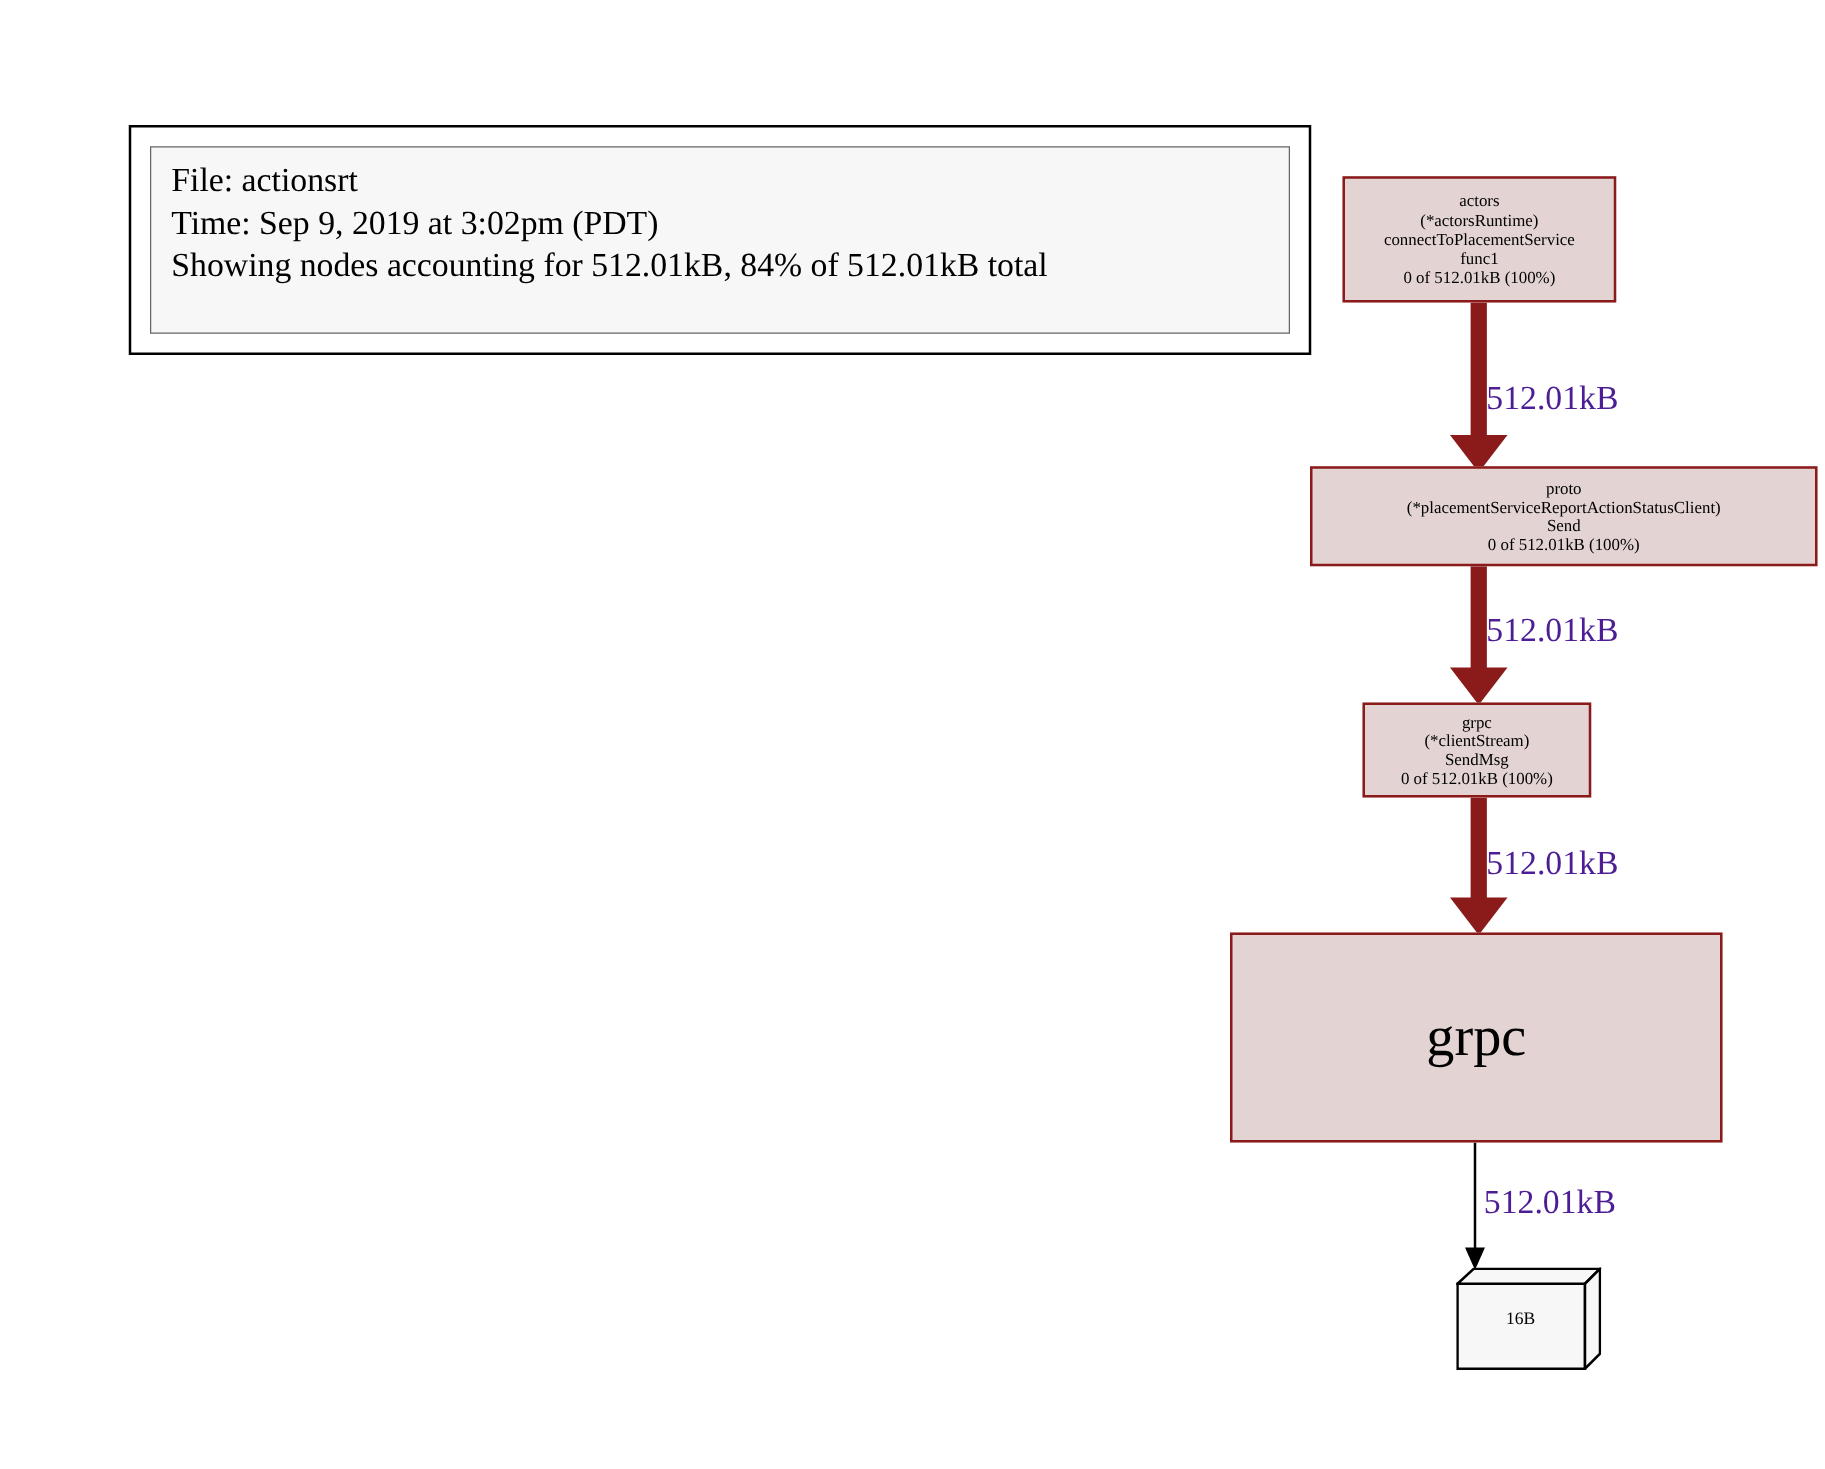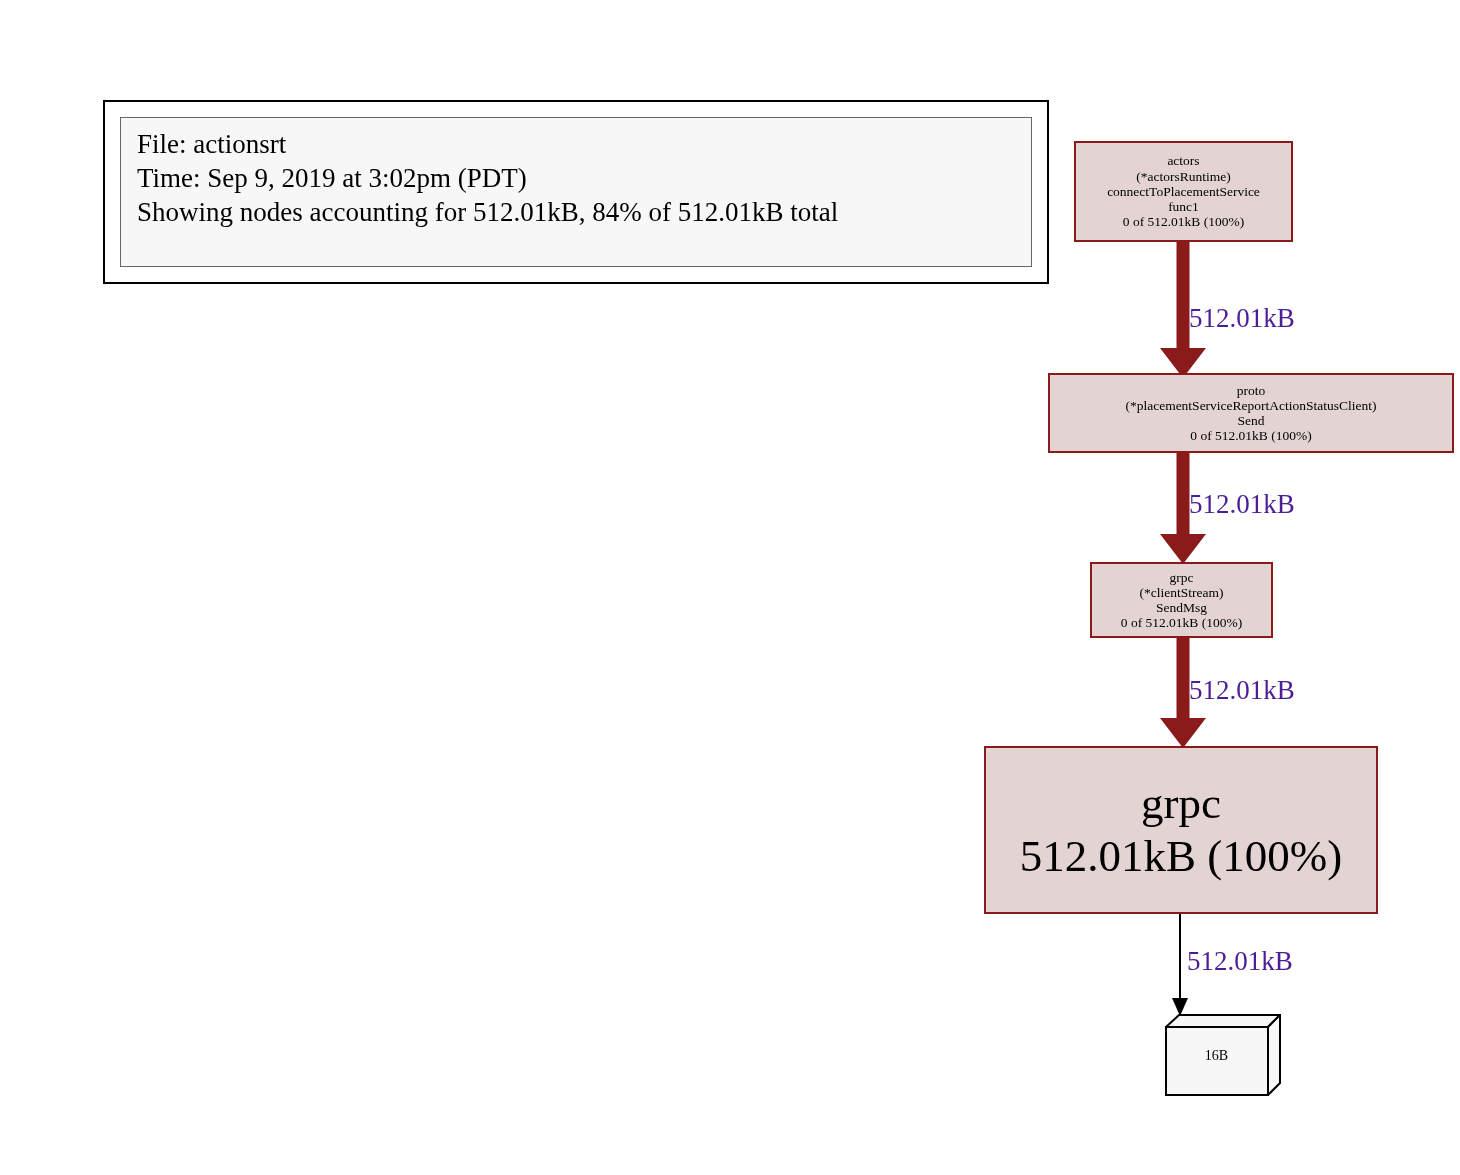--- a/index.html
+++ b/index.html
@@ -169,21 +169,20 @@
 
   <div class="node node-clientstream">
     <span class="nline">grpc</span>
     <span class="nline">(*clientStream)</span>
     <span class="nline">SendMsg</span>
     <span class="nline">0 of 512.01kB (100%)</span>
   </div>
 
   <div class="node node-msgheader">
     <span class="nline">grpc</span>
-    <span class="nline">512.01kB (100%)</span>
   </div>
 
   <div class="box3d">
     <svg width="116" height="82" viewBox="0 0 116 82" xmlns="http://www.w3.org/2000/svg">
       <polygon points="1,13 103,13 103,81 1,81" fill="#f7f7f7" stroke="#000000" stroke-width="2"></polygon>
       <polygon points="1,13 14,1 115,1 103,13" fill="#f7f7f7" stroke="#000000" stroke-width="2"></polygon>
       <polygon points="103,13 115,1 115,69 103,81" fill="#f7f7f7" stroke="#000000" stroke-width="2"></polygon>
     </svg>
     <div class="box3d-label">16B</div>
   </div>

